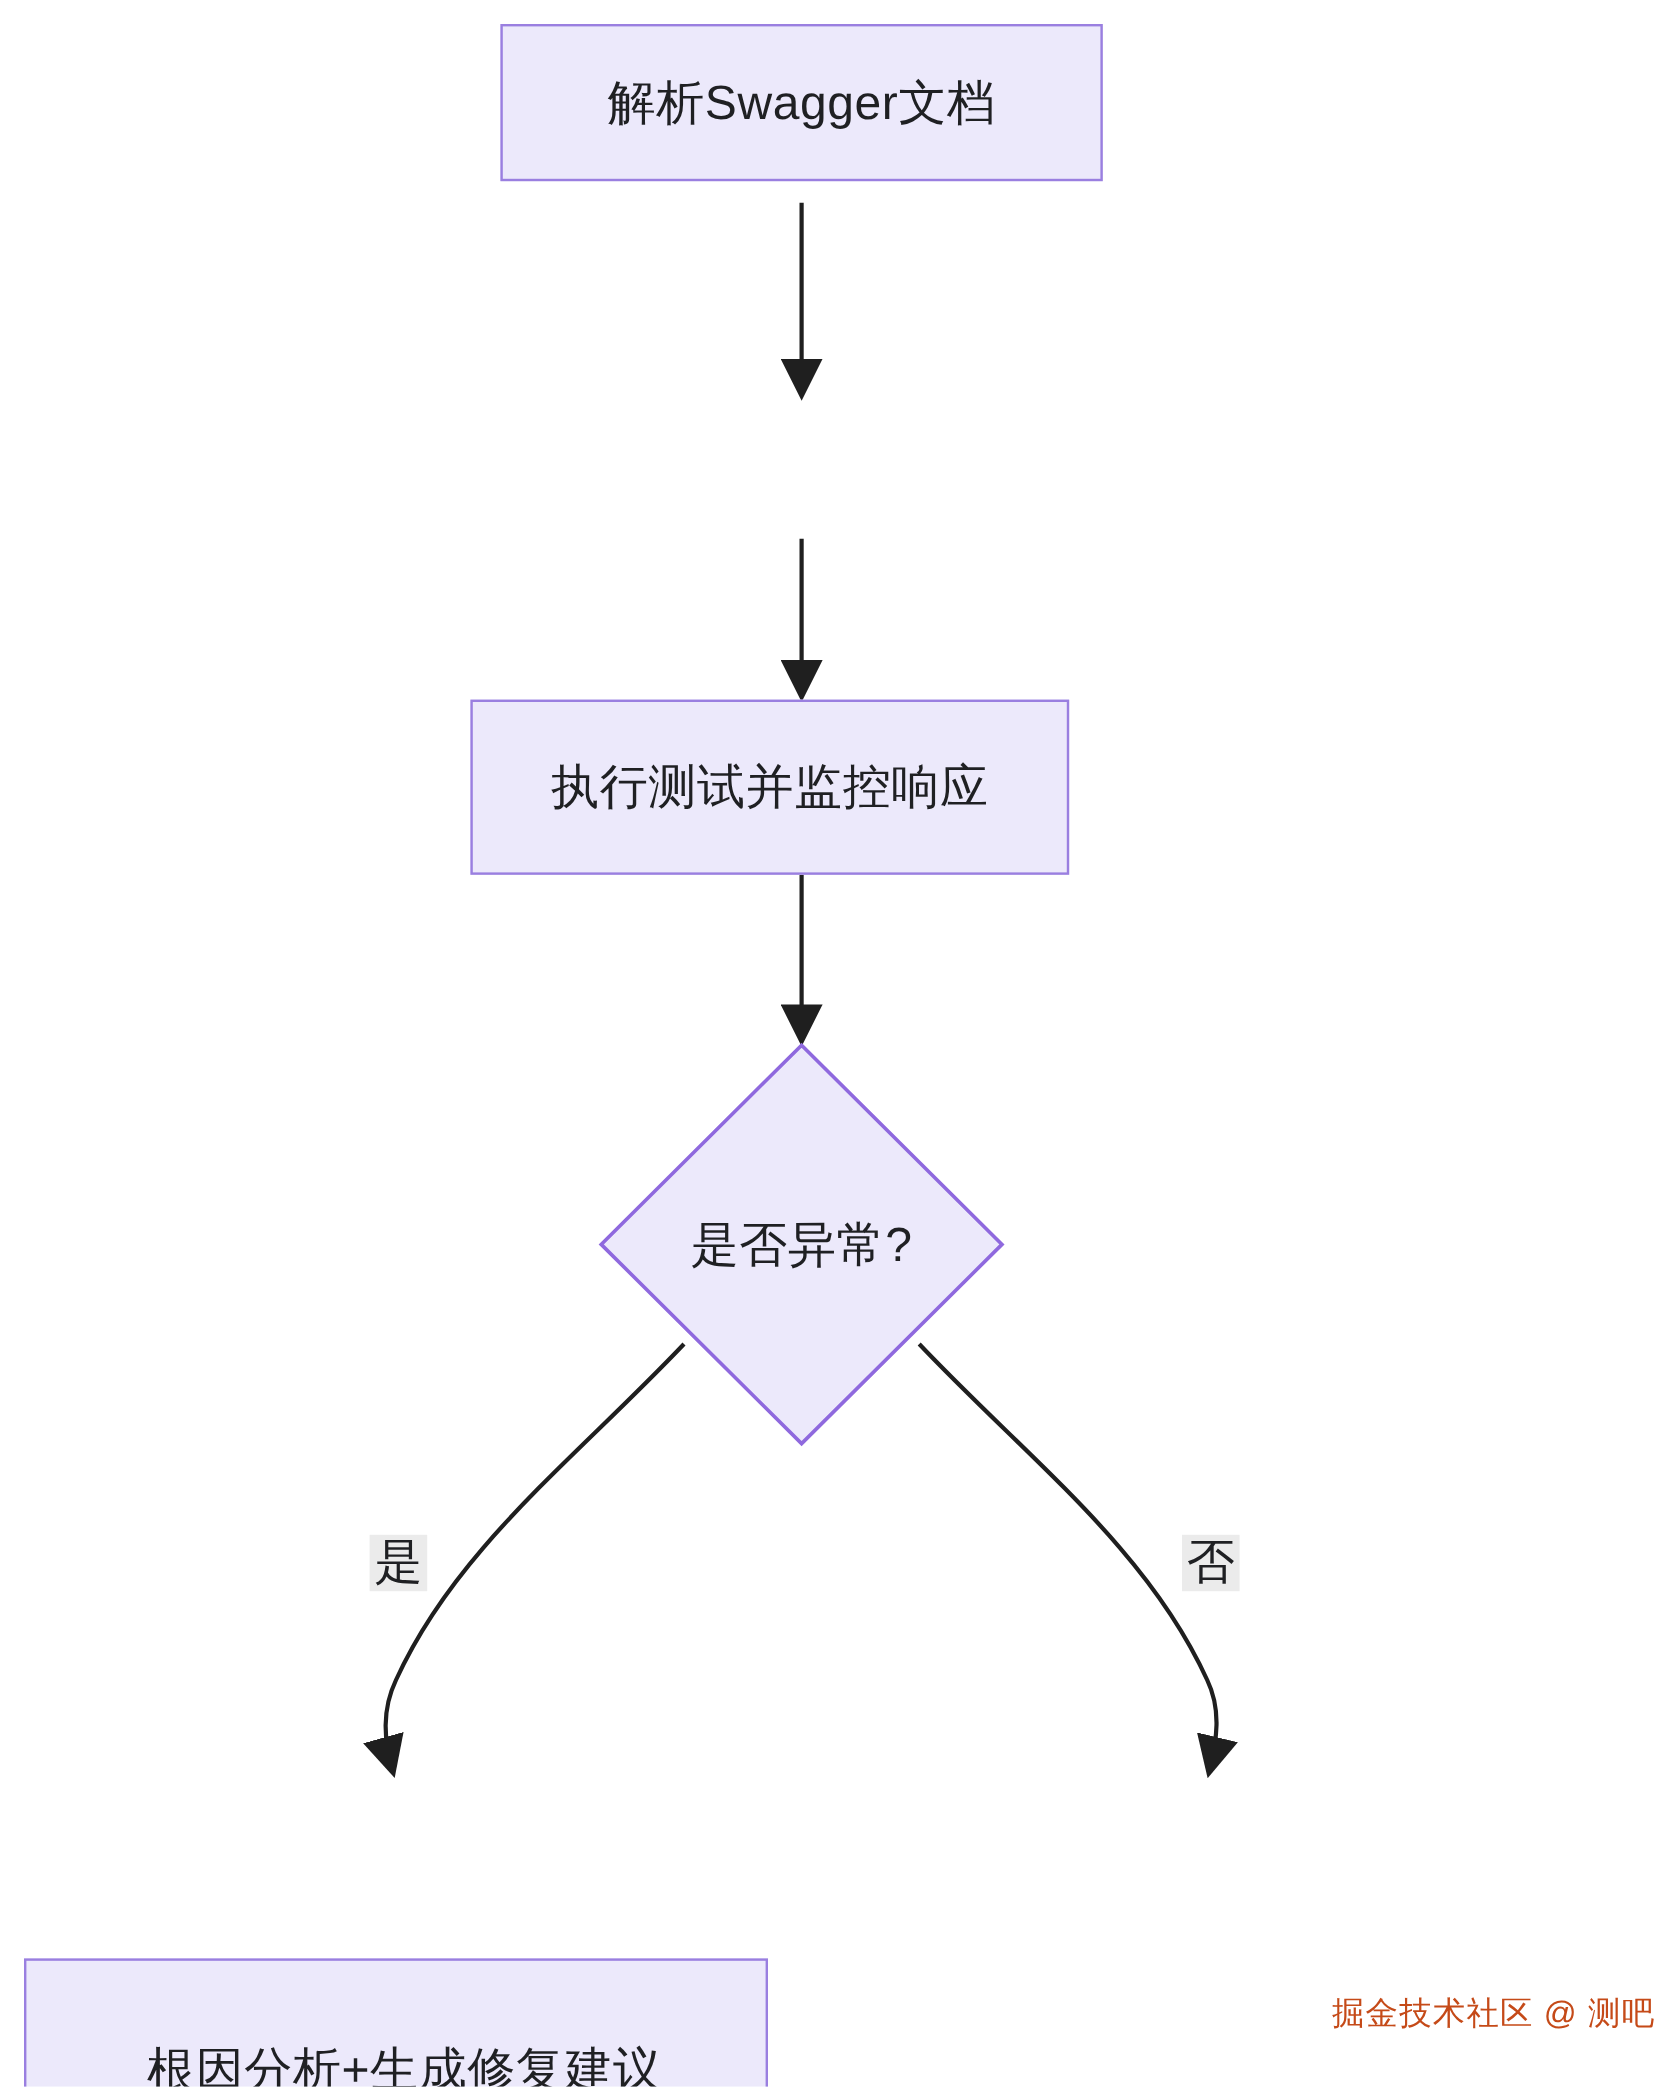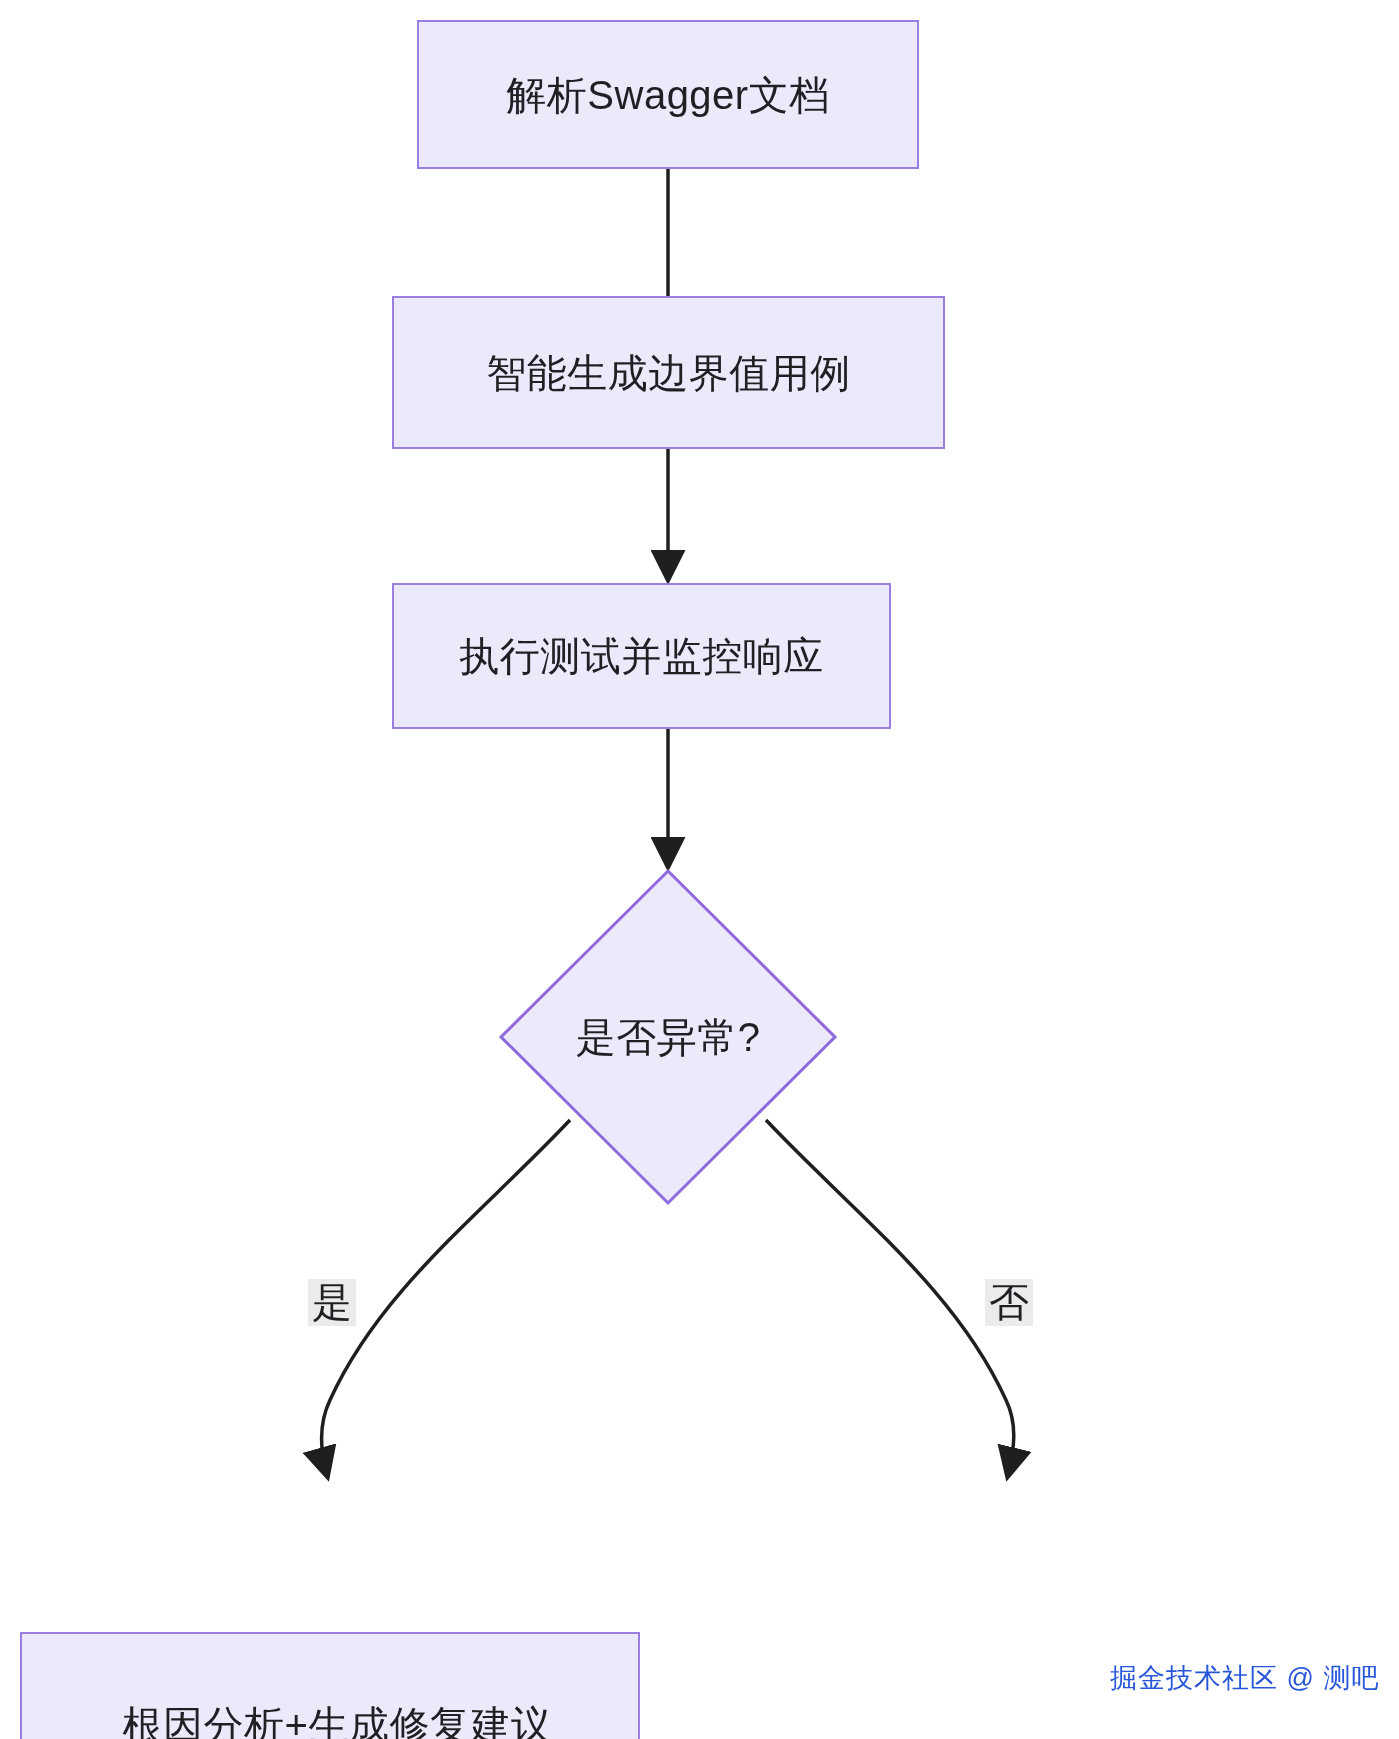--- a/index.html
+++ b/index.html
@@ -64,21 +64,21 @@
     background: #ebebeb;
     color: #1f2023;
     font-size: 40px;
     line-height: 1.08;
     padding: 2px 4px;
     z-index: 5;
     white-space: nowrap;
   }
   .watermark {
     position: absolute;
-    color: #1d4ed8;
+    color: #c2410c;
     font-size: 27px;
     letter-spacing: 1px;
     white-space: nowrap;
     opacity: 0.95;
     z-index: 6;
   }
   .node-label {
     display: block;
   }
 </style>
@@ -98,27 +98,24 @@
 
     <line x1="668" y1="449" x2="668" y2="578" stroke="#1f1f1f" stroke-width="3.5" marker-end="url(#arrowhead)"></line>
 
     <line x1="668" y1="729" x2="668" y2="865" stroke="#1f1f1f" stroke-width="3.5" marker-end="url(#arrowhead)"></line>
 
     <path d="M 570,1120 C 480,1215 380,1290 330,1400 C 318,1425 320,1450 327,1475" fill="none" stroke="#1f1f1f" stroke-width="3.5" marker-end="url(#arrowhead)"></path>
 
     <path d="M 766,1120 C 856,1215 956,1290 1006,1400 C 1018,1425 1014,1450 1008,1475" fill="none" stroke="#1f1f1f" stroke-width="3.5" marker-end="url(#arrowhead)"></path>
   </svg>
 
-  <div class="node process-node" style="left:417px; top:20px; width:502px; height:149px;">
+  <div class="node process-node" style="left:417px; top:20px; width:502px; height:131px;">
     <span class="node-label">解析Swagger文档</span>
   </div>
 
-  <div class="node process-node" style="left:392px; top:296px; width:553px; height:153px;">
-    <span class="node-label">智能生成边界值用例</span>
-  </div>
 
   <div class="node process-node" style="left:392px; top:583px; width:499px; height:146px;">
     <span class="node-label">执行测试并监控响应</span>
   </div>
 
   <div class="node decision-node" style="left:498px; top:868px; width:340px; height:338px;">
     <svg class="decision-shape" viewBox="0 0 340 338" preserveAspectRatio="none">
       <polygon points="170,3 337,169 170,335 3,169" fill="#ece9fb" stroke="#8f69de" stroke-width="3"></polygon>
     </svg>
     <span class="decision-label">是否异常?</span>

